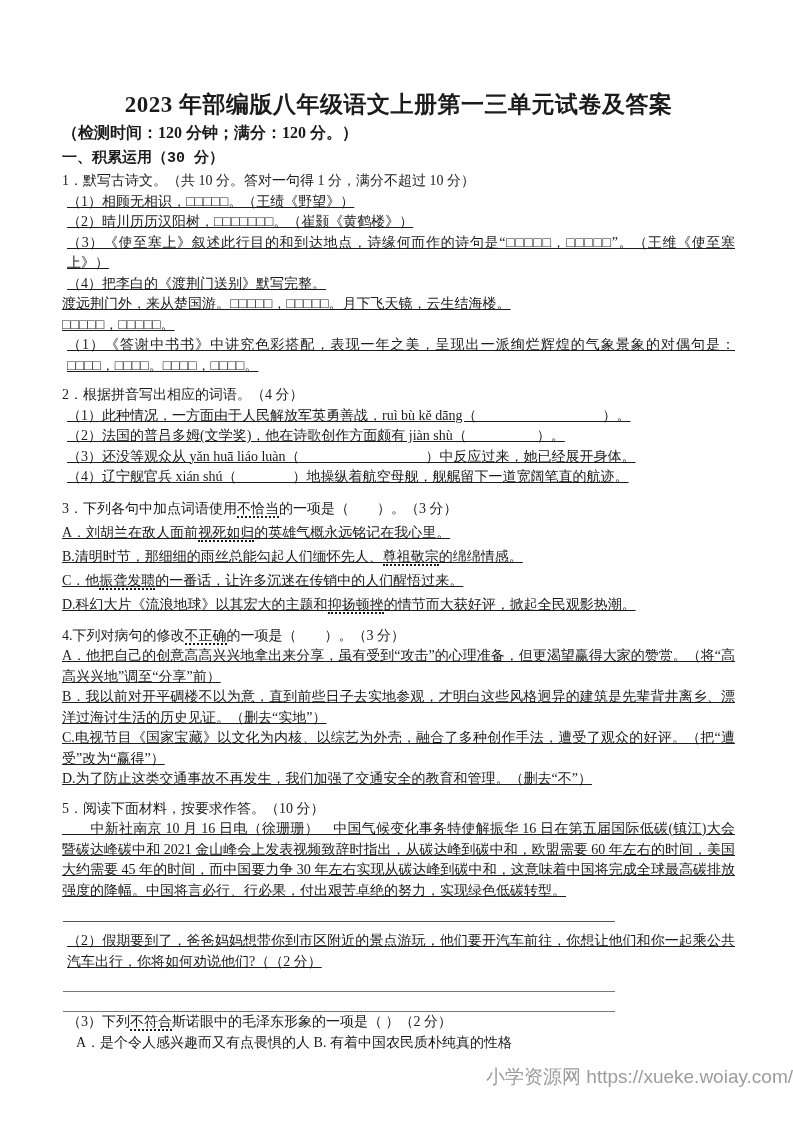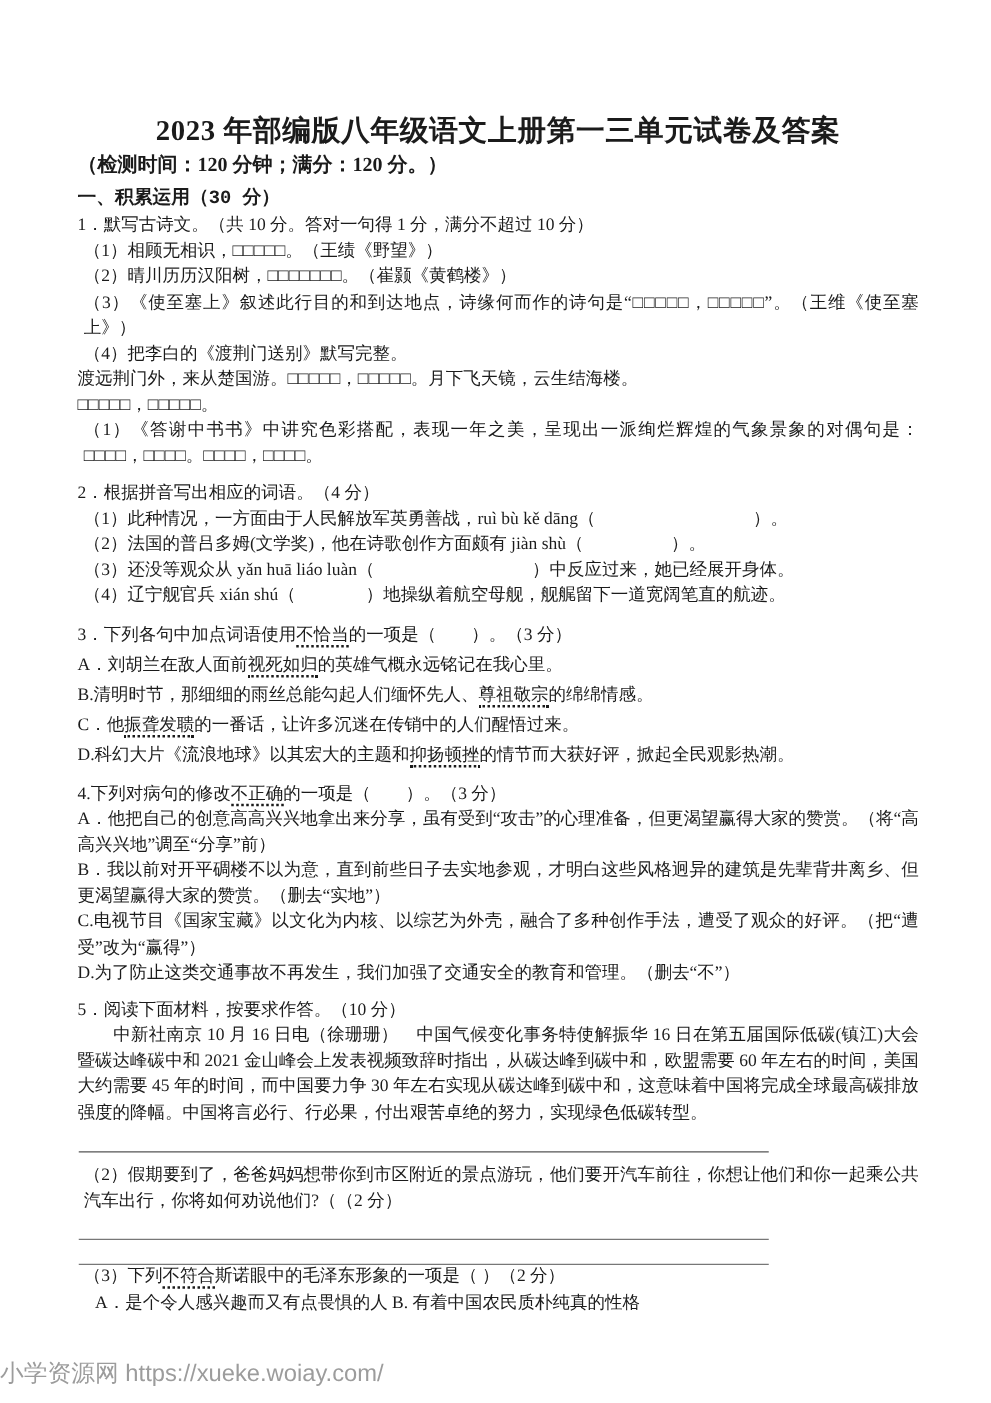--- a/index.html
+++ b/index.html
@@ -21,37 +21,37 @@
   }
   .subtitle{
     font-size:16px;font-weight:bold;text-align:left;
     margin:2px 0 4px;line-height:22px;
   }
   .sec-h{font-weight:bold;font-size:15px;margin:2px 0 1px;line-height:22px;font-family:Liberation Mono, monospace;}
   p.ln{margin:0;}
   .ind{padding-left:5px;}
   .ind2{padding-left:14px;font-family:Liberation Serif, serif;}
   .blk{margin:0 0 9px;}
-  .just{text-align:justify;}
+  .just{text-align:justify;text-decoration:underline;}
   .em-dot{border-bottom:2px dotted #1b1b1b;padding-bottom:0px;}
   .q3opts p.ln{line-height:24px;}
   .ansline{
     width:552px;height:15px;
     border-bottom:1.4px solid #555;
     margin:0 0 9px 1px;
   }
   .ansline2{
     width:552px;height:19px;
     border-bottom:1.2px solid #777;
     margin-left:1px;
   }
   .gap-sm{height:5px;}
   .footer{
-    position:absolute;left:0;right:0;bottom:12px;
-    text-align:left;
+    position:absolute;left:0;right:0;bottom:35px;
+    text-align:right;
     color:#9c9c9c;
     font-size:19px;
     font-family:"Liberation Sans","DejaVu Sans",sans-serif;
   }
 </style>
 </head>
 <body>
 
 <div class="page">
 
@@ -83,21 +83,21 @@
     <p class="ln"><span>3．下列各句中加点词语使用</span><span class="em-dot">不恰当</span><span>的一项是（　　）。（3 分）</span></p>
     <p class="ln just"><span>A．刘胡兰在敌人面前</span><span class="em-dot">视死如归</span><span>的英雄气概永远铭记在我心里。</span></p>
     <p class="ln just"><span>B.清明时节，那细细的雨丝总能勾起人们缅怀先人、</span><span class="em-dot">尊祖敬宗</span><span>的绵绵情感。</span></p>
     <p class="ln just"><span>C．他</span><span class="em-dot">振聋发聩</span><span>的一番话，让许多沉迷在传销中的人们醒悟过来。</span></p>
     <p class="ln just"><span>D.科幻大片《流浪地球》以其宏大的主题和</span><span class="em-dot">抑扬顿挫</span><span>的情节而大获好评，掀起全民观影热潮。</span></p>
   </div>
 
   <div class="blk">
     <p class="ln"><span>4.下列对病句的修改</span><span class="em-dot">不正确</span><span>的一项是（　　）。（3 分）</span></p>
     <p class="ln just">A．他把自己的创意高高兴兴地拿出来分享，虽有受到“攻击”的心理准备，但更渴望赢得大家的赞赏。（将“高高兴兴地”调至“分享”前）</p>
-    <p class="ln just">B．我以前对开平碉楼不以为意，直到前些日子去实地参观，才明白这些风格迥异的建筑是先辈背井离乡、但更渴望赢得大家的赞赏。（删去“实地”）</p>
+    <p class="ln just">B．我以前对开平碉楼不以为意，直到前些日子去实地参观，才明白这些风格迥异的建筑是先辈背井离乡、漂洋过海讨生活的历史见证。（删去“实地”）</p>
     <p class="ln just">C.电视节目《国家宝藏》以文化为内核、以综艺为外壳，融合了多种创作手法，遭受了观众的好评。（把“遭受”改为“赢得”）</p>
     <p class="ln just">D.为了防止这类交通事故不再发生，我们加强了交通安全的教育和管理。（删去“不”）</p>
   </div>
 
   <div>
     <p class="ln">5．阅读下面材料，按要求作答。（10 分）</p>
     <p class="ln just">　　中新社南京 10 月 16 日电（徐珊珊）　中国气候变化事务特使解振华 16 日在第五届国际低碳(镇江)大会暨碳达峰碳中和 2021 金山峰会上发表视频致辞时指出，从碳达峰到碳中和，欧盟需要 60 年左右的时间，美国大约需要 45 年的时间，而中国要力争 30 年左右实现从碳达峰到碳中和，这意味着中国将完成全球最高碳排放强度的降幅。中国将言必行、行必果，付出艰苦卓绝的努力，实现绿色低碳转型。</p>
     <div class="gap-sm"></div>
     <div class="ansline"></div>
     <p class="ln ind just">（2）假期要到了，爸爸妈妈想带你到市区附近的景点游玩，他们要开汽车前往，你想让他们和你一起乘公共汽车出行，你将如何劝说他们?（（2 分）</p>

